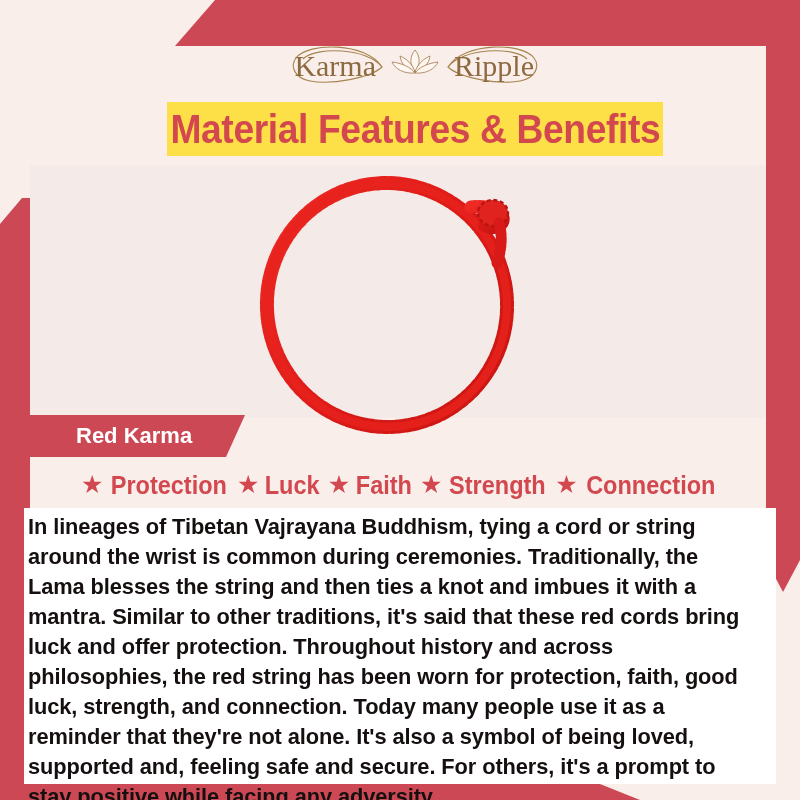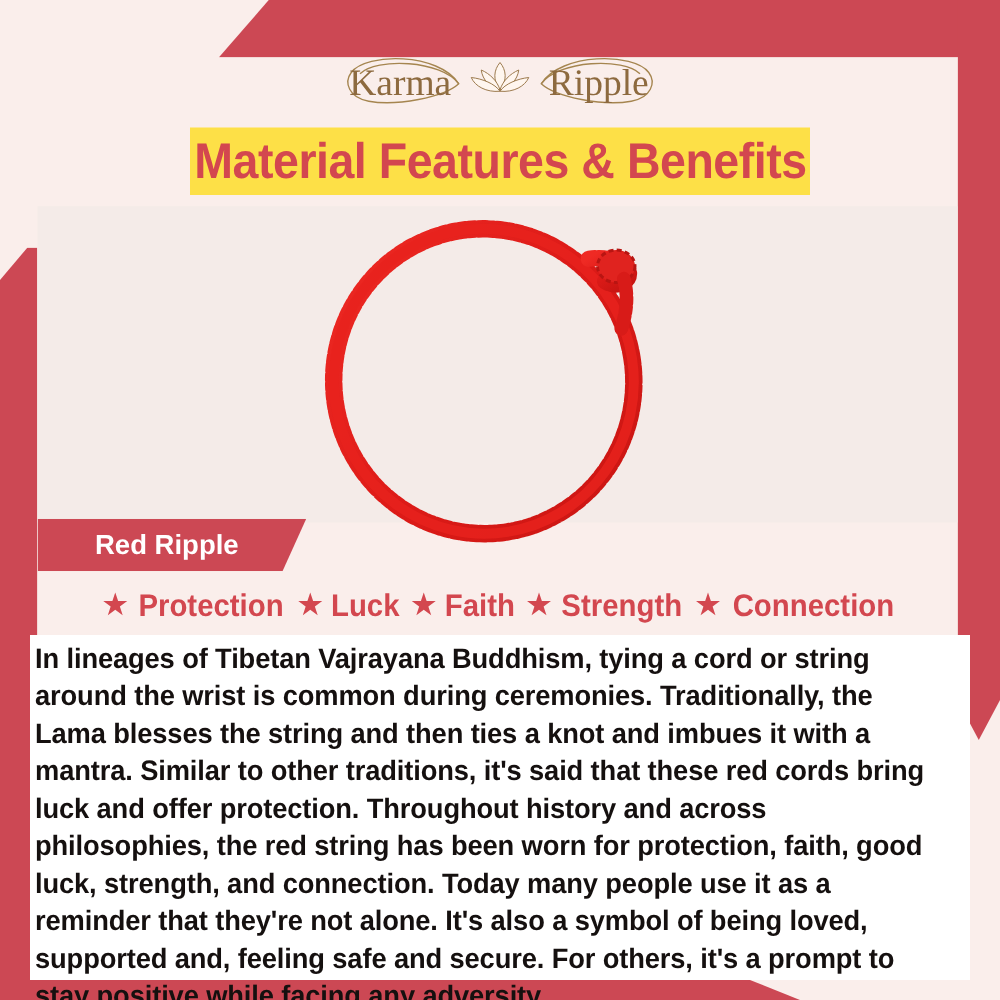--- a/index.html
+++ b/index.html
@@ -38,21 +38,21 @@
   .bar-bottom {
     position:absolute;
     left:0; bottom:0; width:640px; height:16px;
     background:#cc4854;
     clip-path: polygon(0 0, 600px 0, 640px 16px, 0 16px);
   }
 
   
   .header {
     position:absolute;
-    top:0; left:0; width:764px; height:165px;
+    top:0; left:15px; width:764px; height:165px;
   }
   .logo-wrap {
     position:absolute;
     top:36px; left:0; width:800px;
     display:flex; align-items:center; justify-content:center;
   }
   .logo-svg { display:block; }
 
   .title-band {
     position:absolute;
@@ -198,21 +198,21 @@
       <ellipse cx="152" cy="140" rx="120" ry="122" fill="none" stroke="url(#cord)" stroke-width="14" stroke-dasharray="5 2.4" stroke-linecap="round" transform="rotate(-9 152 140)"></ellipse>
       <ellipse cx="152" cy="140" rx="120" ry="122" fill="none" stroke="#e8221d" stroke-width="8" opacity="0.82" transform="rotate(-9 152 140)"></ellipse>
       <path d="M236 42 C252 40, 266 44, 268 52 C270 61, 258 66, 249 60" fill="none" stroke="url(#cord)" stroke-width="13" stroke-dasharray="5 2.4" stroke-linecap="round"></path>
       <ellipse cx="258" cy="48" rx="15" ry="13" fill="#e0231f"></ellipse>
       <ellipse cx="258" cy="48" rx="15" ry="13" fill="none" stroke="#b81512" stroke-width="2.4" stroke-dasharray="4 2.6"></ellipse>
       <path d="M264 58 C268 72, 266 86, 262 98" fill="none" stroke="#d81b18" stroke-width="11" stroke-dasharray="5 2.4" stroke-linecap="round"></path>
     </svg>
   </div>
 
   <div class="banner">
-    <span class="banner-text">Red Ripple</span>
+    <span class="banner-text">Red Karma</span>
   </div>
 
   <div class="benefits">
     <div class="benefit">
       <span class="star">★</span>
       <span class="benefit-label">Protection</span>
     </div>
     <div class="benefit">
       <span class="star">★</span>
       <span class="benefit-label">Luck</span>

